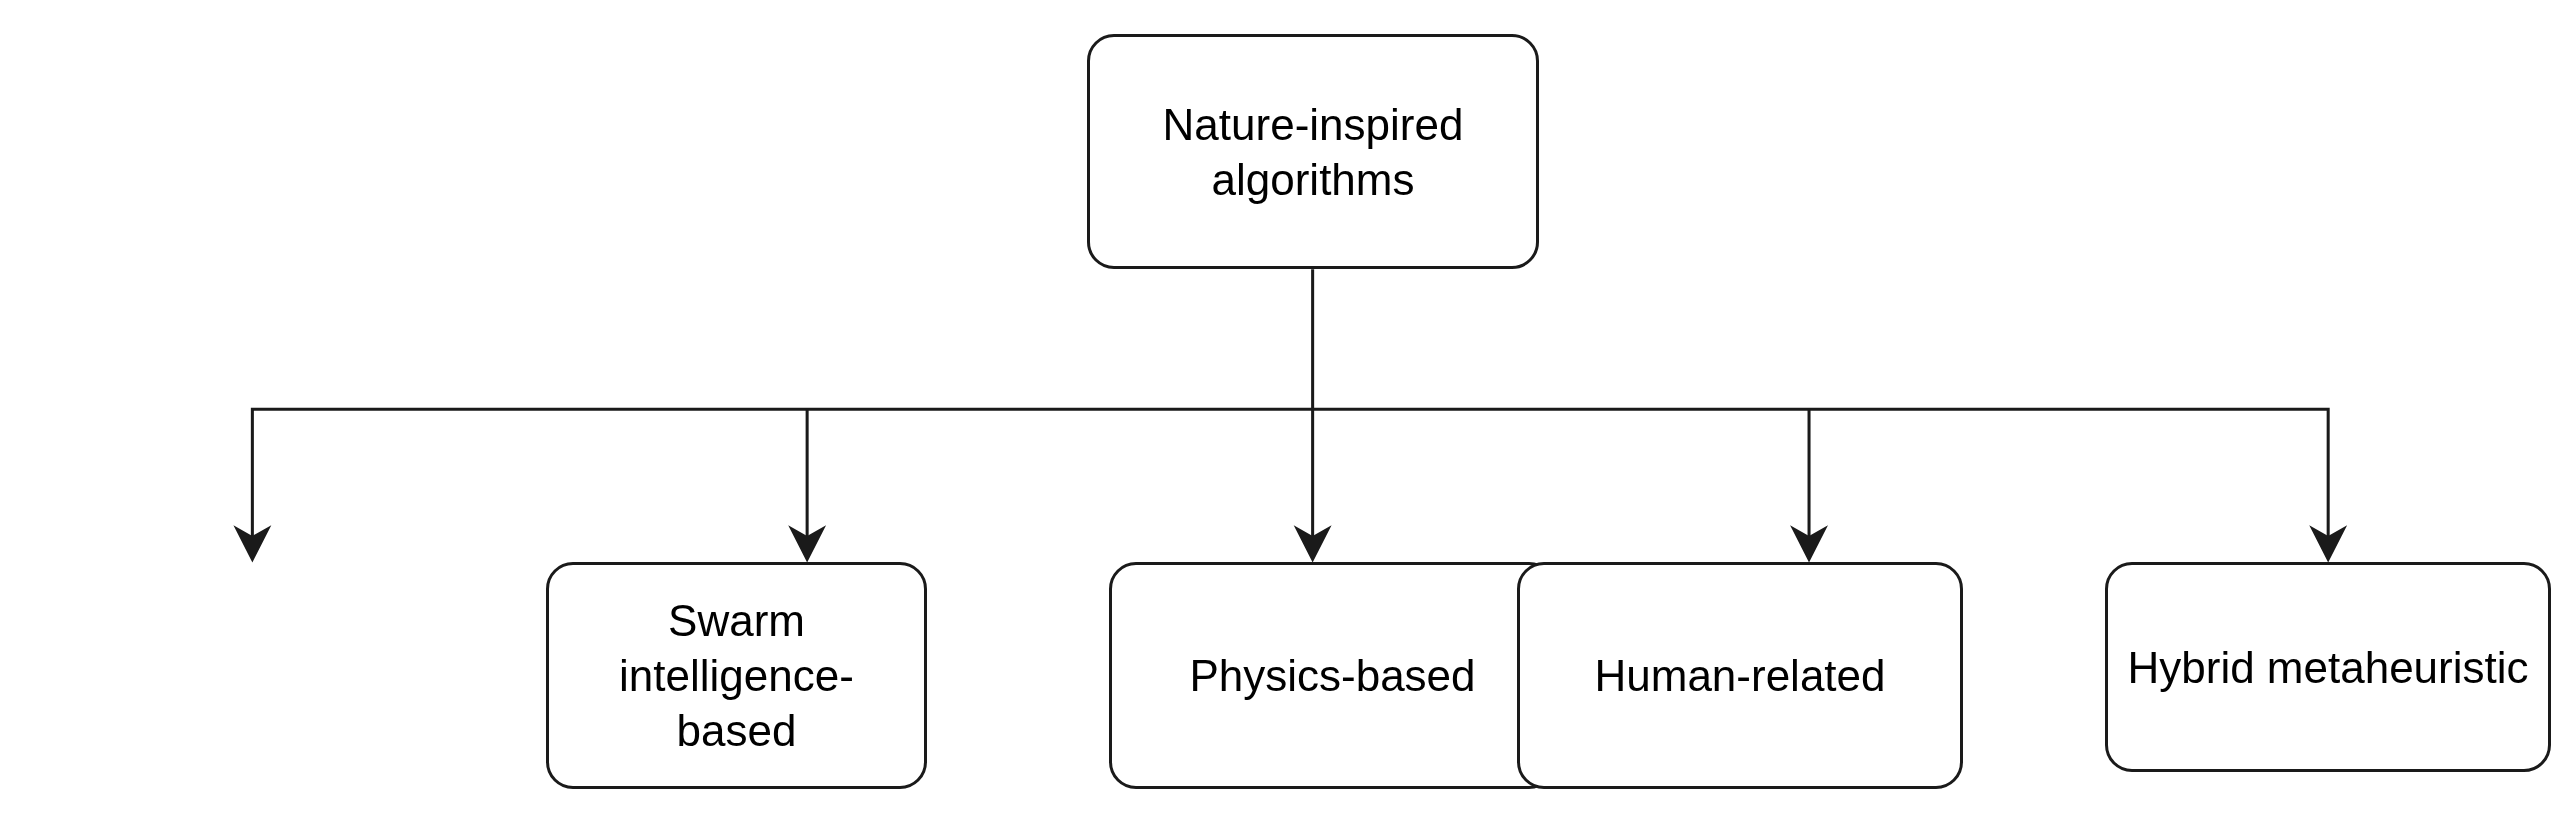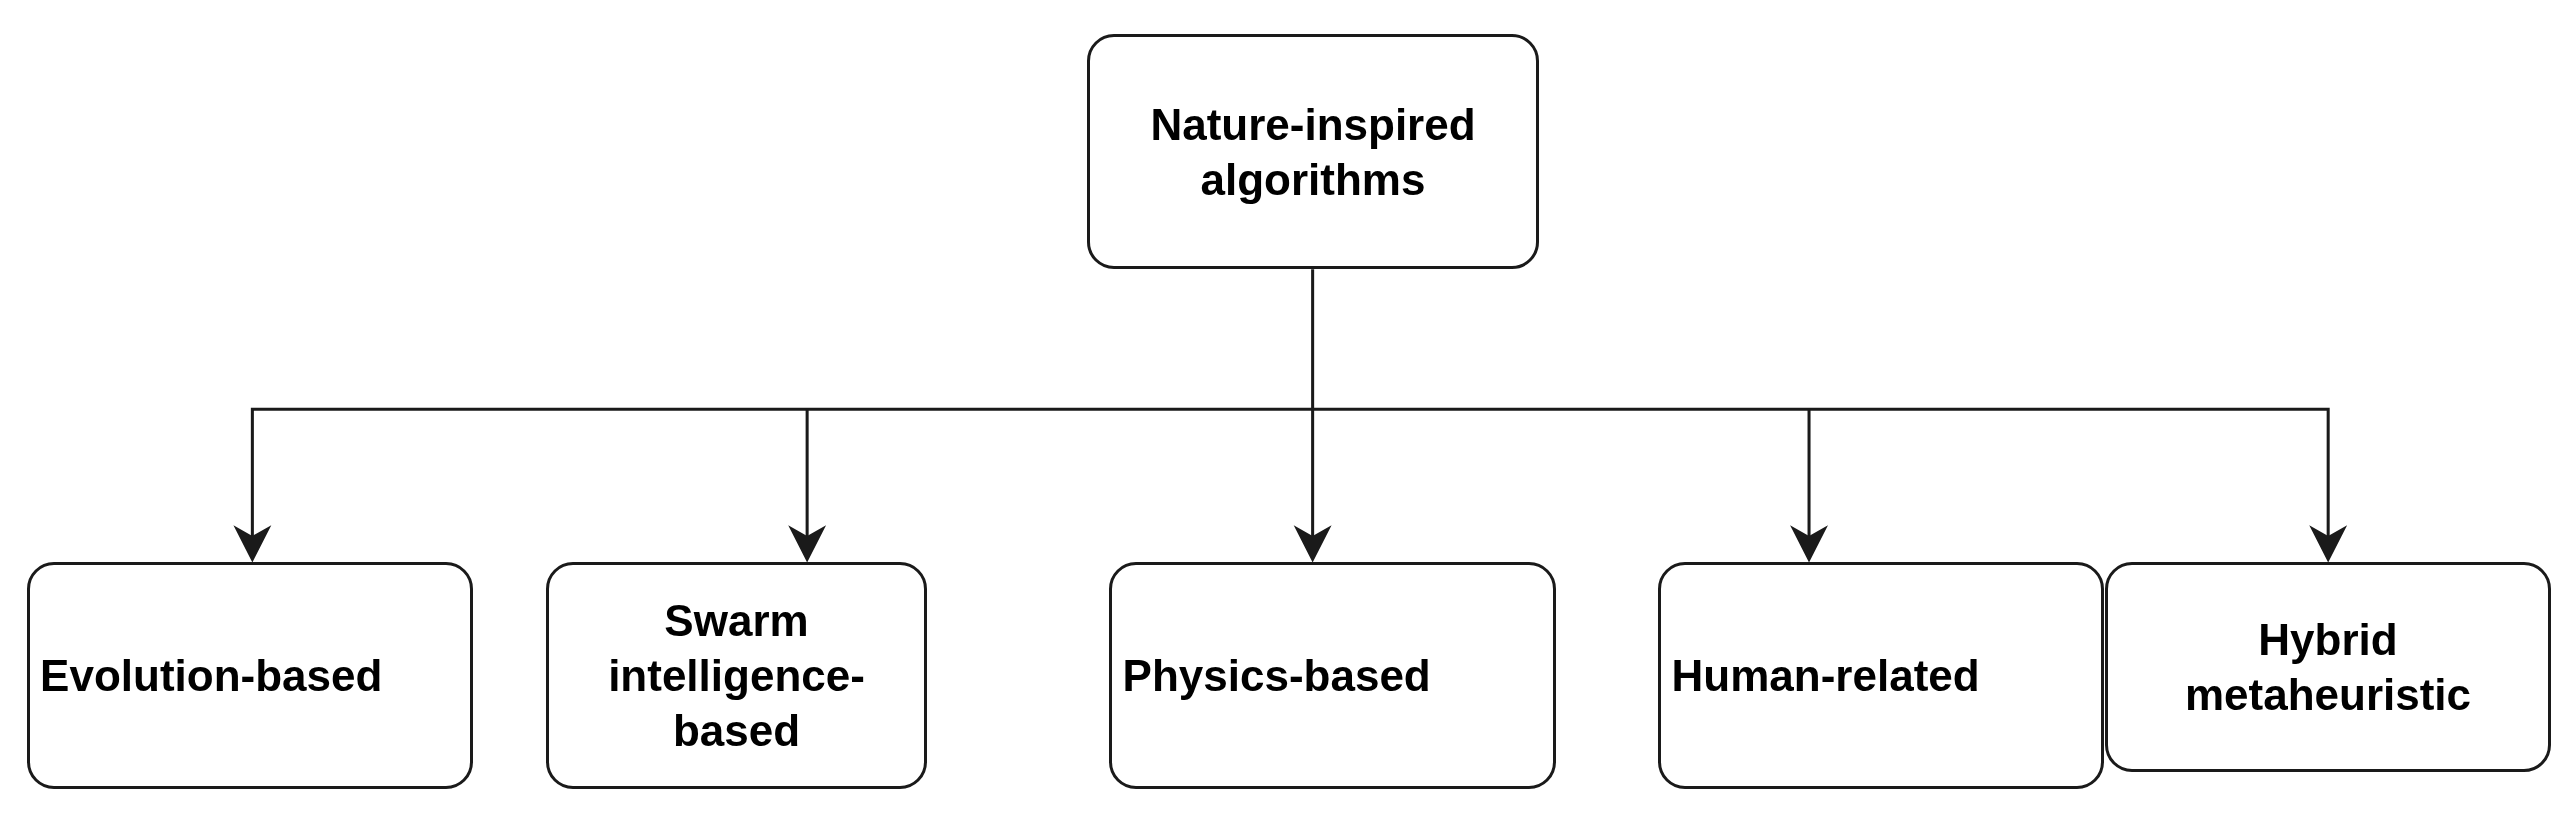--- a/index.html
+++ b/index.html
@@ -33,36 +33,35 @@
     stroke: none;
   }
   .node {
     position: absolute;
     box-sizing: border-box;
     background: var(--node-fill, #ffffff);
     border: 3px solid var(--node-border, #1a1a1a);
     border-radius: 27px;
     display: flex;
     align-items: center;
-    justify-content: flex-start;
+    justify-content: center;
     text-align: center;
     padding: 0 10.6px;
     color: var(--text, #000000);
     font-size: 44px;
     line-height: 1.25;
-    font-weight: bold;
   }
   .node span {
     display: inline-block;
   }
   .root  { left: 1087px; top:  34px; width: 452px; height: 235px; }
   .c0    { left:   26.5px; top: 562px; width: 446px; height: 227px; }
   .c1    { left:  546px; top: 562px; width: 381px; height: 227px; }
   .c2    { left: 1065px; top: 562px; width: 447px; height: 227px; margin-left: 44px; }
-  .c3    { left: 1658px; top: 562px; width: 446px; height: 227px; }
+  .c3    { left: 1517px; top: 562px; width: 446px; height: 227px; }
   .c4    { left: 2105px; top: 562px; width: 446px; height: 210px; }
 </style>
 </head>
 <body>
 
 <div class="canvas">
 
   <svg class="connectors" viewBox="0 0 3399 1091" xmlns="http://www.w3.org/2000/svg" aria-hidden="true">
 
     <path class="ln" d="M333 712 L333 540 L3072 540 L3072 712"></path>
@@ -76,23 +75,20 @@
     <path class="ah" d="M1065 742 L1040 693 L1065 707 L1090 693 Z"></path>
     <path class="ah" d="M1732 742 L1707 693 L1732 707 L1757 693 Z"></path>
     <path class="ah" d="M2387 742 L2362 693 L2387 707 L2412 693 Z"></path>
     <path class="ah" d="M3072 742 L3047 693 L3072 707 L3097 693 Z"></path>
   </svg>
 
   <div class="node root">
     <span>Nature-inspired algorithms</span>
   </div>
 
-  <div class="node c0">
-    <span>Evolution-based</span>
-  </div>
 
   <div class="node c1">
     <span>Swarm intelligence-based</span>
   </div>
 
   <div class="node c2">
     <span>Physics-based</span>
   </div>
 
   <div class="node c3">

